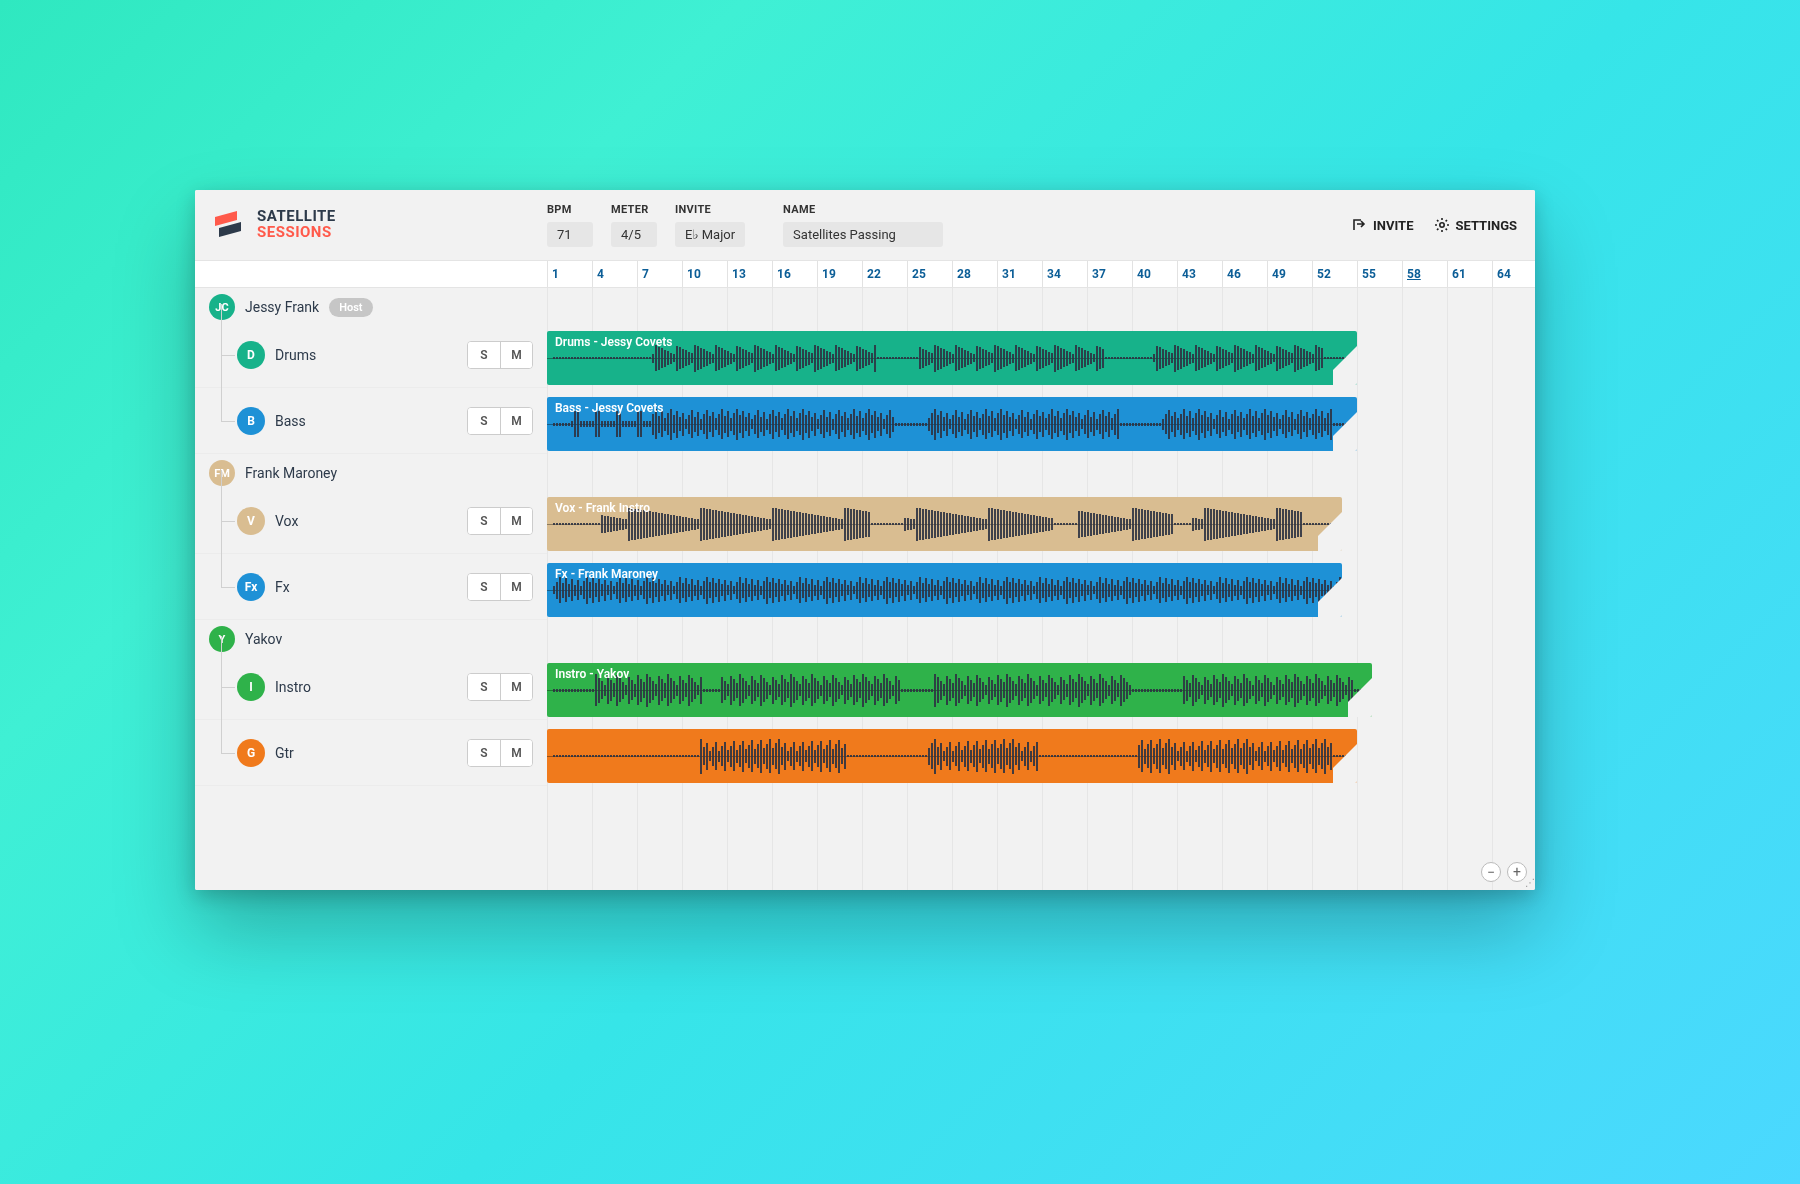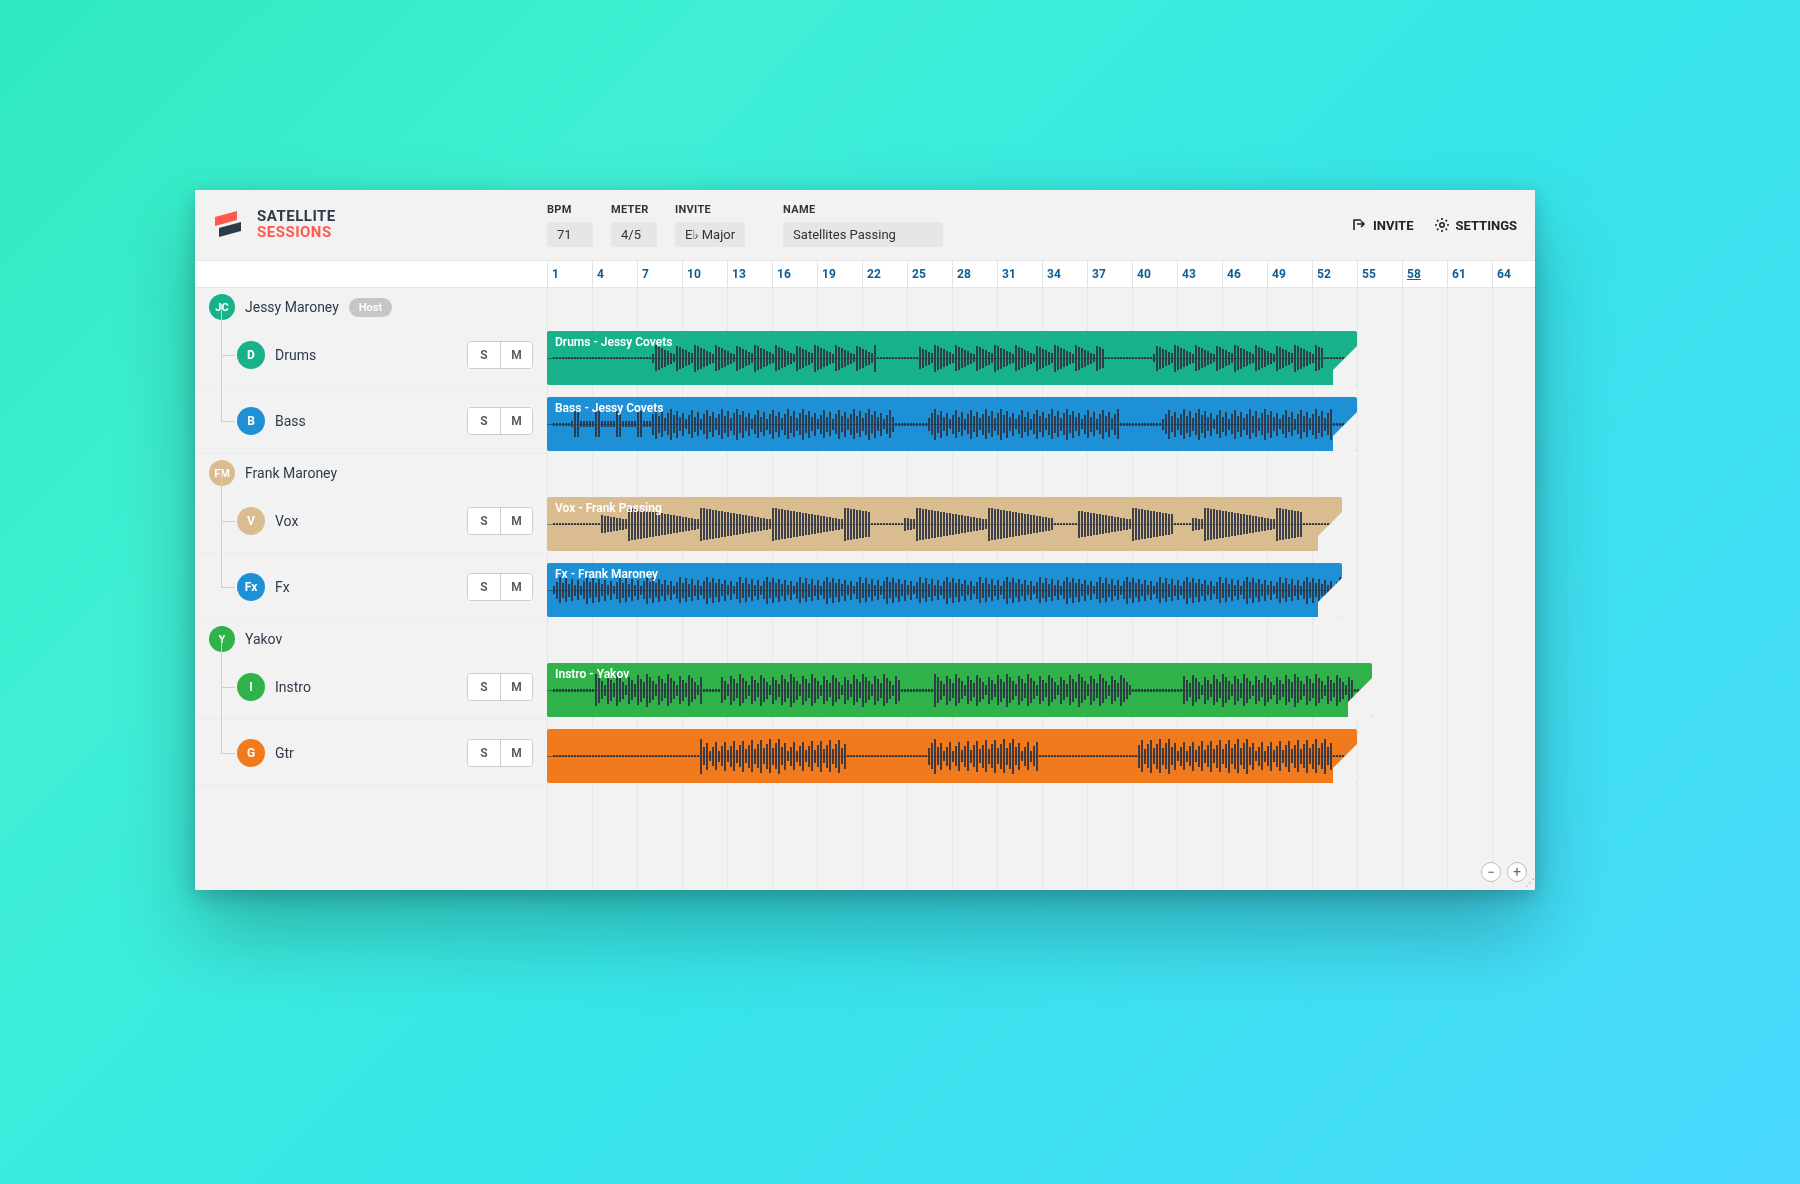--- a/index.html
+++ b/index.html
@@ -132,21 +132,21 @@
       </div>
     </div>
   </div>
 
   <div class="body">
     <div class="sidebar">
       <div class="sidebar-top-gap"></div>
       <div id="sidebar-rows">
           <div class="user-row">
             <div class="avatar" style="background: rgb(23, 178, 138);">JC</div>
-            <div class="uname">Jessy Maroney</div>
+            <div class="uname">Jessy Frank</div>
             <div class="host-badge">Host</div>
           </div>
           <div class="track-row tree-line cont">
             <div class="track-left">
               <div class="track-avatar" style="background: rgb(23, 178, 138);">D</div>
               <div class="uname">Drums</div>
             </div>
             <div class="sm-group">
               <div class="sm-btn">S</div>
               <div class="sm-btn">M</div>
@@ -810,21 +810,21 @@
                   <span style="height: 3px;"></span>
                   <span style="height: 3px;"></span>
                   <span style="height: 3px;"></span>
                   <span style="height: 3px;"></span>
                 </div>
                 <div class="diag"></div>
               </div>
             </div>
             <div class="clip-row" style="top: 206px;">
               <div class="clip" style="left: 0px; width: 795px; background: rgb(217, 189, 145);">
-                <div class="label">Vox - Frank Passing</div>
+                <div class="label">Vox - Frank Instro</div>
                 <div class="mid"></div>
                 <div class="waveform">
                   <span style="height: 2px;"></span>
                   <span style="height: 2px;"></span>
                   <span style="height: 2px;"></span>
                   <span style="height: 2px;"></span>
                   <span style="height: 2px;"></span>
                   <span style="height: 2px;"></span>
                   <span style="height: 2px;"></span>
                   <span style="height: 2px;"></span>

